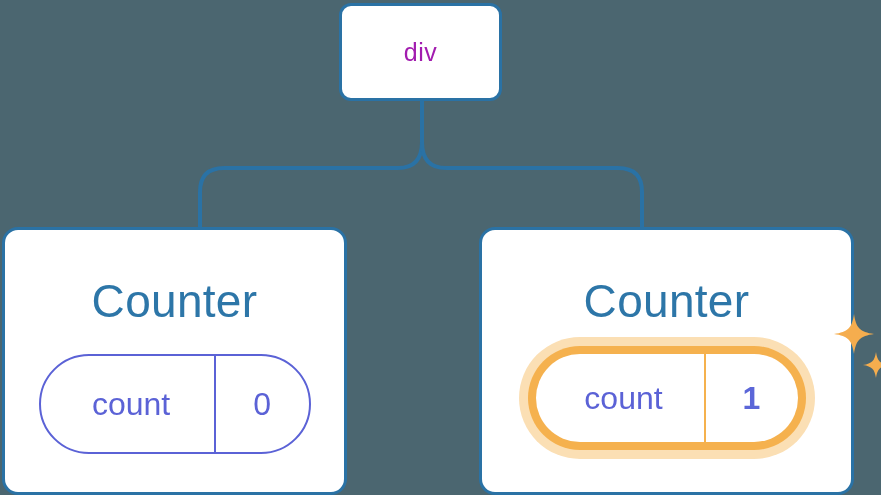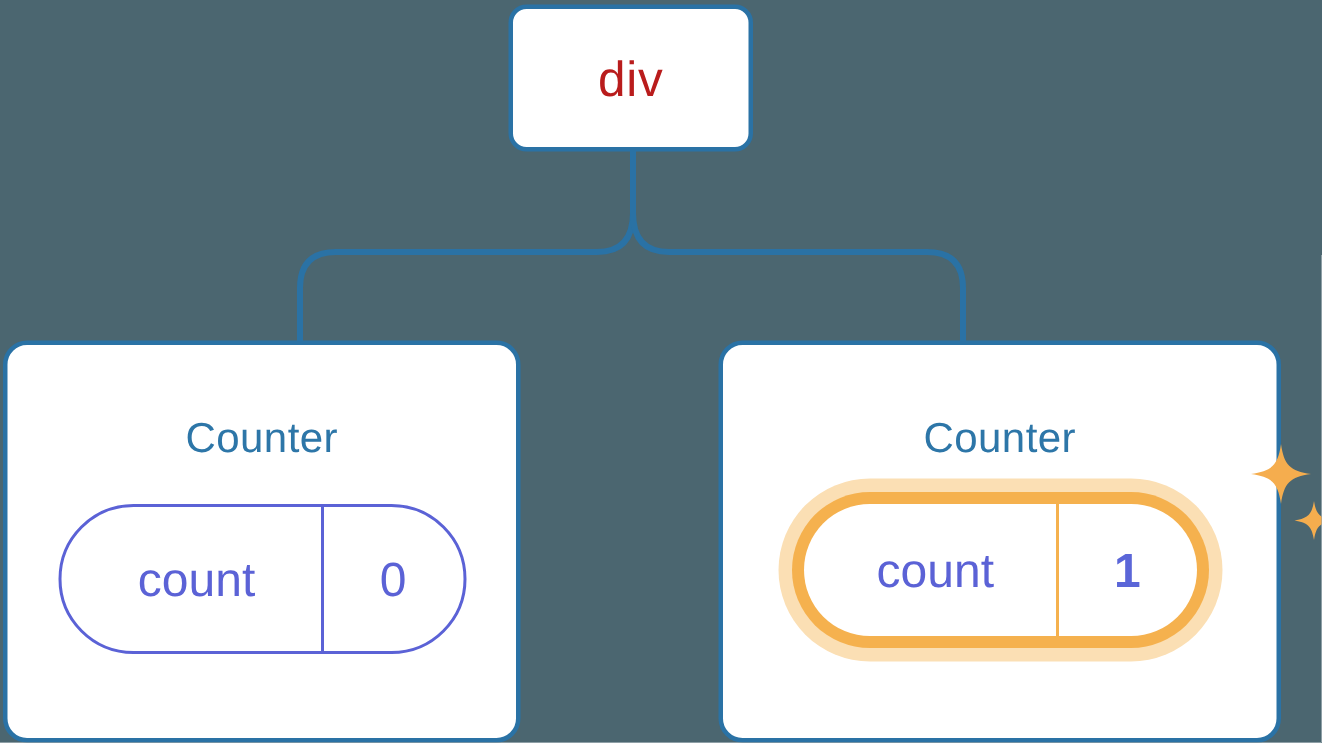--- a/index.html
+++ b/index.html
@@ -42,22 +42,22 @@
     left: 339px;
     top: 3px;
     width: 163px;
     height: 98px;
     border-radius: 12px;
     display: flex;
     align-items: center;
     justify-content: center;
   }
   .root-label {
-    color: #b91c1c;
-    font-size: 33px;
+    color: #a21caf;
+    font-size: 25px;
     line-height: 1;
     letter-spacing: 0.5px;
   }
 
   
   .card {
     border-radius: 16px;
     display: flex;
     flex-direction: column;
     align-items: center;
@@ -69,21 +69,21 @@
     height: 268px;
   }
   #card-right {
     left: 479px;
     top: 227px;
     width: 375px;
     height: 268px;
   }
   .card-title {
     color: #2d76a8;
-    font-size: 28px;
+    font-size: 46px;
     line-height: 1;
     margin-top: 48px;
     letter-spacing: 0.3px;
   }
 
   
   .pill-wrap {
     position: relative;
     margin-top: 30px;
     display: flex;

